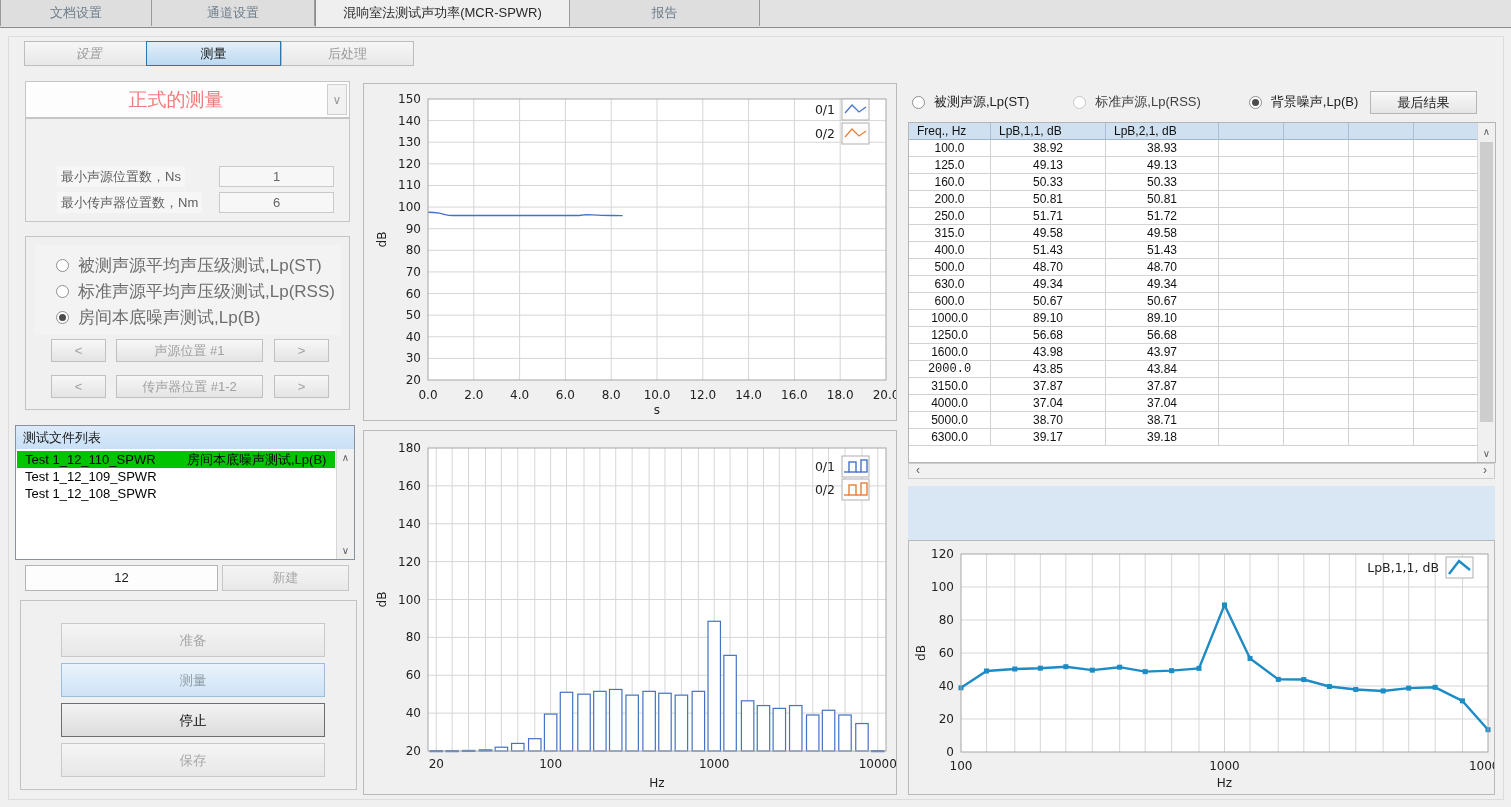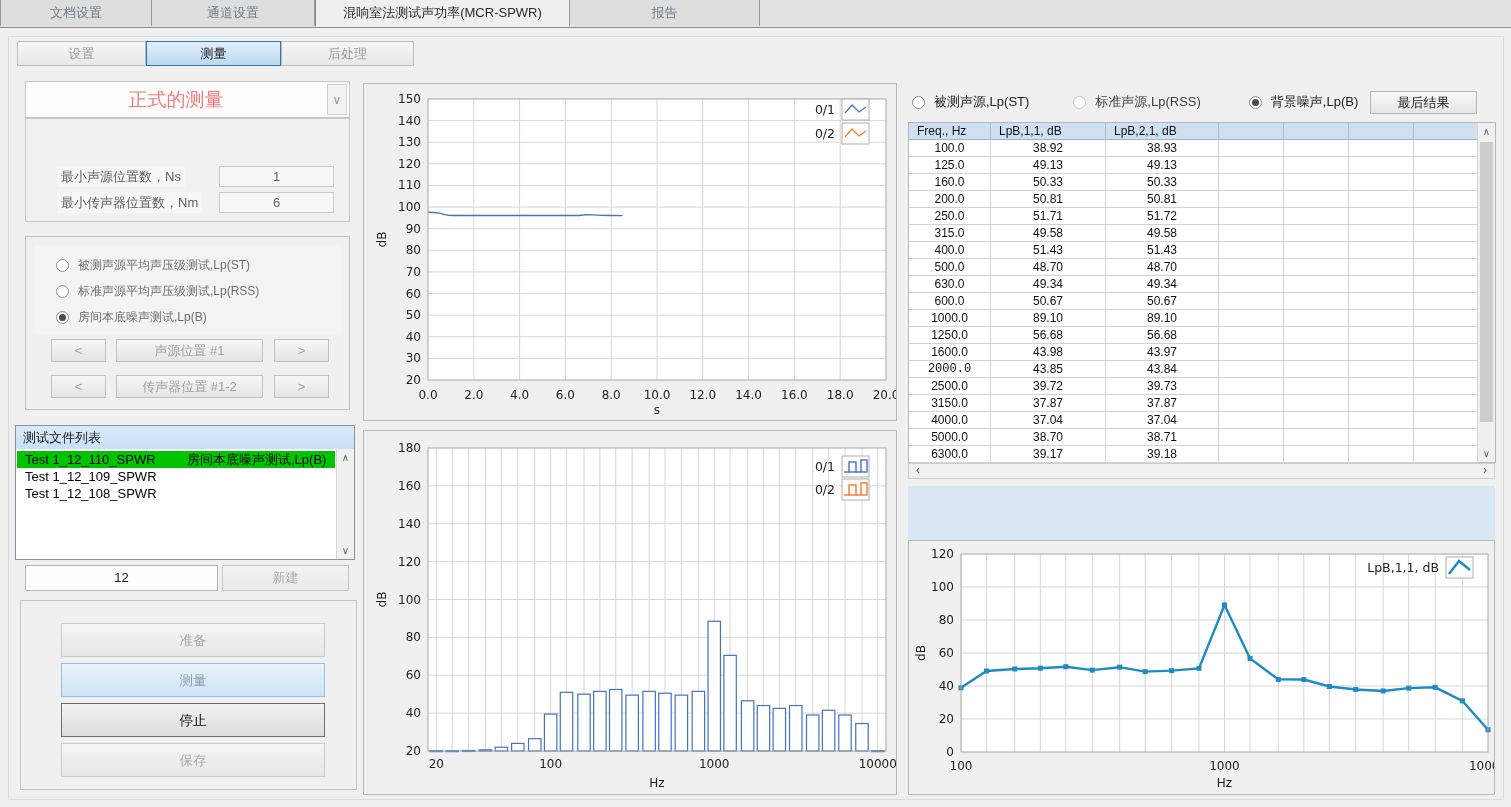--- a/index.html
+++ b/index.html
@@ -25,21 +25,21 @@
   .param-row{position:absolute;left:9px;width:307px;height:21px;}
   .param-label{position:absolute;left:22px;top:0;height:21px;line-height:21px;font-size:13px;color:#5d5d5d;background:#f6f6f6;padding:0 4px;}
   .param-value{position:absolute;left:184px;top:0;width:113px;height:19px;line-height:19px;text-align:center;font-size:13px;color:#666;background:#f7f7f7;border:1px solid #c9c9c9;}
   
   #test-panel{left:25px;top:236px;width:325px;height:174px;}
   #test-radios{position:absolute;left:8px;top:8px;width:307px;height:90px;background:#f3f3f3;}
   .radio-row{position:absolute;left:0;height:20px;display:flex;align-items:center;}
   .radio-circle{width:13px;height:13px;border:1px solid #8f8f8f;border-radius:50%;background:#fff;box-sizing:border-box;position:relative;flex:none;}
   .radio-circle.sel::after{content:"";position:absolute;left:2px;top:2px;width:7px;height:7px;border-radius:50%;background:#4c4c4c;}
   .radio-circle.dis{border-color:#c6c6c6;}
-  .radio-label{margin-left:9px;font-size:12px;color:#6e6e6e;white-space:nowrap;}
+  .radio-label{margin-left:9px;font-size:17px;color:#6e6e6e;white-space:nowrap;}
   .radio-label.dark{color:#1c1c1c;}
   .radio-label.dis{color:#404040;}
   .pos-btn{position:absolute;background:linear-gradient(#f7f7f7,#e4e4e4);border:1px solid #c0c0c0;box-sizing:border-box;text-align:center;font-size:13px;color:#a0a0a0;}
   
   #filelist{left:15px;top:425px;width:340px;height:135px;border:1px solid #8a9199;box-sizing:border-box;background:#fff;}
   #filelist-header{position:absolute;left:0;top:0;width:338px;height:23px;background:linear-gradient(#dcebfa,#c8dff5);line-height:23px;font-size:13px;color:#1a1a1a;padding-left:7px;box-sizing:border-box;}
   #filelist-items{position:absolute;left:1px;top:25px;width:318px;}
   .file-item{position:relative;height:17px;line-height:17px;font-size:13px;color:#000;display:flex;white-space:nowrap;padding-left:8px;}
   .file-item.sel{background:#00c400;}
   .file-name{width:162px;flex:none;}
@@ -464,29 +464,20 @@
         <div class="tr">
           <div class="td" style="width: 82px; font-family: Liberation Mono, monospace;">2000.0</div>
           <div class="td" style="width: 115px;">43.85</div>
           <div class="td" style="width: 113px;">43.84</div>
           <div class="td" style="width: 65px;"></div>
           <div class="td" style="width: 65px;"></div>
           <div class="td" style="width: 65px;"></div>
           <div class="td" style="width: 64px;"></div>
         </div>
         <div class="tr">
-          <div class="td" style="width: 82px;">2500.0</div>
-          <div class="td" style="width: 115px;">39.72</div>
-          <div class="td" style="width: 113px;">39.73</div>
-          <div class="td" style="width: 65px;"></div>
-          <div class="td" style="width: 65px;"></div>
-          <div class="td" style="width: 65px;"></div>
-          <div class="td" style="width: 64px;"></div>
-        </div>
-        <div class="tr">
           <div class="td" style="width: 82px;">3150.0</div>
           <div class="td" style="width: 115px;">37.87</div>
           <div class="td" style="width: 113px;">37.87</div>
           <div class="td" style="width: 65px;"></div>
           <div class="td" style="width: 65px;"></div>
           <div class="td" style="width: 65px;"></div>
           <div class="td" style="width: 64px;"></div>
         </div>
         <div class="tr">
           <div class="td" style="width: 82px;">4000.0</div>
@@ -588,16 +579,16 @@
         <rect x="497.1785961425409" y="144.64499999999998" width="5" height="5" fill="#1d8bc4"></rect>
         <rect x="523.6262347810188" y="143.82" width="5" height="5" fill="#1d8bc4"></rect>
         <rect x="550.9642115723772" y="157.35" width="5" height="5" fill="#1d8bc4"></rect>
         <rect x="576.5" y="186.225" width="5" height="5" fill="#1d8bc4"></rect>
         <rect x="52" y="13" width="527" height="198" fill="none" stroke="#a6a6a6" stroke-width="1"></rect>
         <text x="530" y="31" text-anchor="end" font-size="12.5" fill="#222" font-family="DejaVu Sans, sans-serif">LpB,1,1, dB</text>
         <rect x="537" y="16" width="27" height="21" fill="#fdfdfd" stroke="#b0b0b0" stroke-width="1"></rect>
         <polyline points="540,33 550,20 561,29" fill="none" stroke="#1d8bc4" stroke-width="2.4"></polyline>
       </svg>
     </div>
-<div class="subtab" style="left: 17px; width: 129px;">设置</div>
+<div class="subtab" style="left: 24px; width: 129px; font-style: italic;">设置</div>
     <div class="subtab active" style="left: 146px; width: 135px;">测量</div>
     <div class="subtab" style="left: 281px; width: 133px;">后处理</div>
   </div>
 
 </body></html>

